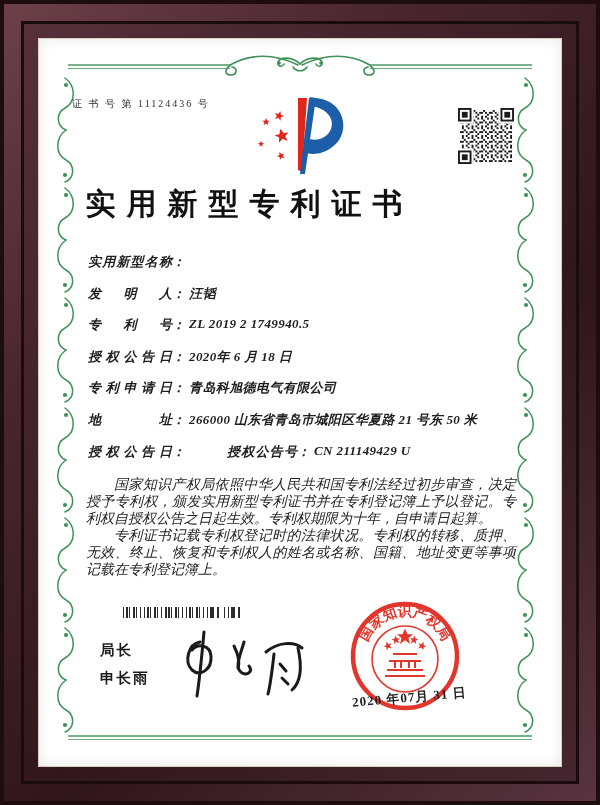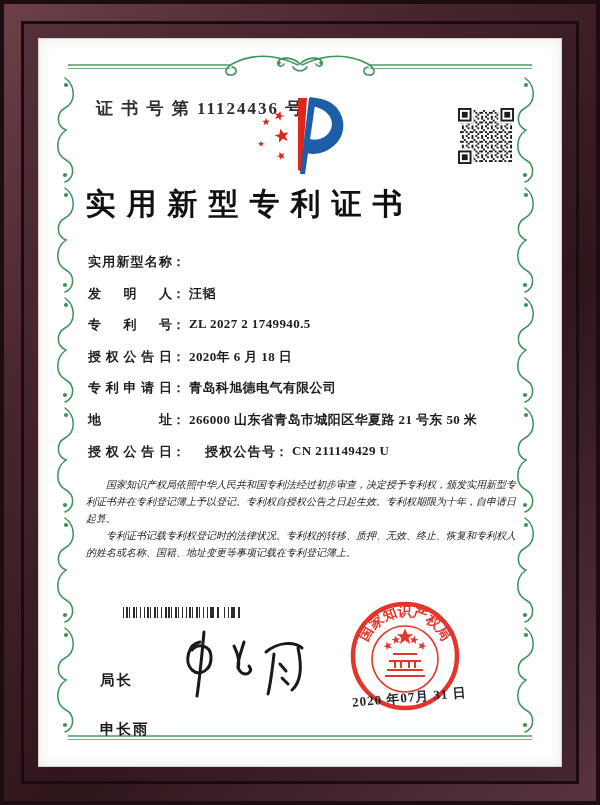--- a/index.html
+++ b/index.html
@@ -8,40 +8,40 @@
   
   .frame-l1{position:absolute;inset:0;background:#1d0c10;}
   .frame-l2{position:absolute;inset:4px;
             background:linear-gradient(135deg,#6b4049 0%,#4a262e 28%,#2f161b 62%,#583440 100%);}
   .frame-l3{position:absolute;inset:21px;background:#1a0b0e;}
   .frame-l4{position:absolute;inset:24px;background:linear-gradient(135deg,#55303a,#31171d 60%,#452630);}
   .paper{position:absolute;inset:38px;background:#ffffff;
          box-shadow:inset 0 0 0 1px #d9d2c4, inset 0 0 14px rgba(60,40,30,.12);}
   
   .abs{position:absolute;}
-  .cert-no{left:96px;top:97px;font-size:17px;letter-spacing:2px;color:#2e2e2e;font-weight:700;}
+  .cert-no{left:72px;top:97px;font-size:10px;letter-spacing:2px;color:#2e2e2e;font-weight:400;}
   .title{left:0;top:184px;width:488px;text-align:center;font-size:30px;font-weight:bold;
          letter-spacing:11px;color:#111;text-indent:11px;}
-  .fields{left:88px;top:253px;width:430px;font-size:13px;color:#1d1d1d;}
+  .fields{left:88px;top:253px;width:430px;font-size:13px;color:#1d1d1d;font-style:italic;}
   .frow{display:flex;align-items:flex-start;margin-bottom:13.6px;height:18px;white-space:nowrap;}
   .flabel{display:inline-block;width:84px;text-align:justify;text-align-last:justify;font-weight:600;}
   .flabel2{display:inline-block;width:70px;text-align:justify;text-align-last:justify;font-weight:600;}
   .colon{font-weight:600;margin-right:4px;}
   .fvalue{font-weight:600;letter-spacing:.4px;}
-  .grant-col2{margin-left:16px;display:flex;}
-  .paras{left:86px;top:476px;width:430px;font-size:10px;line-height:17px;color:#222;
+  .grant-col2{margin-left:38px;display:flex;}
+  .paras{left:86px;top:476px;width:430px;font-size:14px;line-height:17px;color:#222;
          text-align:justify;font-style:italic;}
   .paras p{margin:0;text-indent:2em;}
   .barcode{left:123px;top:607px;width:118px;height:11px;
     background:repeating-linear-gradient(90deg,
       #2c2c2c 0 1.5px,#fff 1.5px 3px,#2c2c2c 3px 5.5px,#fff 5.5px 6.5px,
       #2c2c2c 6.5px 7.5px,#fff 7.5px 10px,#2c2c2c 10px 12.5px,#fff 12.5px 13.5px,
       #2c2c2c 13.5px 14.5px,#fff 14.5px 17.5px,#2c2c2c 17.5px 18.5px,#fff 18.5px 21px);}
   .director{left:100px;top:641px;font-size:14.5px;color:#1b1b1b;font-weight:600;letter-spacing:2px;}
-  .director div{margin-bottom:9px;margin-top:30px;}
+  .director div{margin-bottom:9px;}
   .seal-date{left:352px;top:688px;width:130px;font-size:13px;color:#222;font-weight:600;
              transform:rotate(-5deg);letter-spacing:1px;}
   svg{display:block;}
 </style>
 </head>
 <body>
 
 <div class="page">
 
   <div class="frame-l1"></div>
@@ -156,21 +156,21 @@
       <span class="colon">：</span>
     </div>
     <div class="frow">
       <span class="flabel">发明人</span>
       <span class="colon">：</span>
       <span class="fvalue">汪韬</span>
     </div>
     <div class="frow">
       <span class="flabel">专利号</span>
       <span class="colon">：</span>
-      <span class="fvalue">ZL 2027 2 1749940.5</span>
+      <span class="fvalue">ZL 2019 2 1749940.5</span>
     </div>
     <div class="frow">
       <span class="flabel">授权公告日</span>
       <span class="colon">：</span>
       <span class="fvalue">2020年 6 月 18 日</span>
     </div>
     <div class="frow">
       <span class="flabel">专利申请日</span>
       <span class="colon">：</span>
       <span class="fvalue">青岛科旭德电气有限公司</span>

